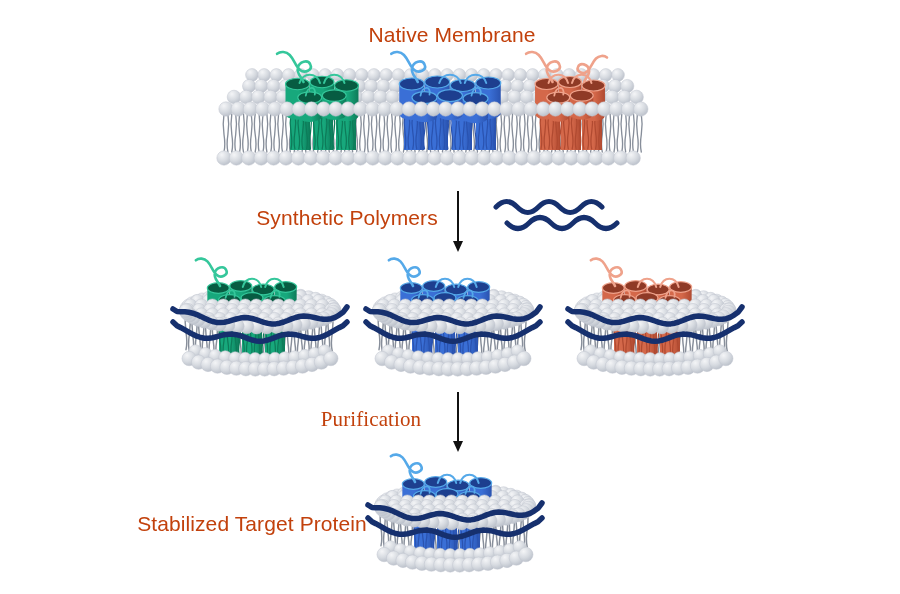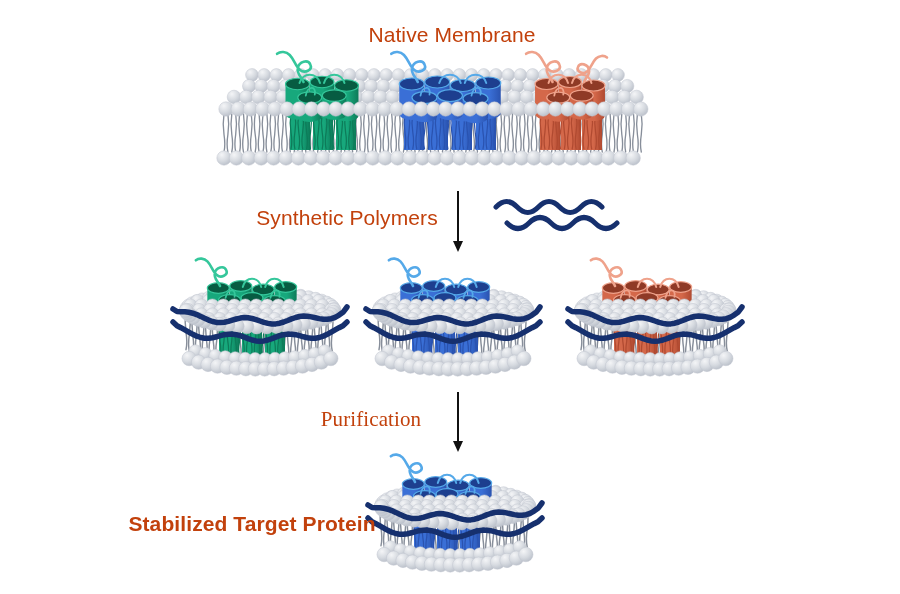--- a/index.html
+++ b/index.html
@@ -1506,13 +1506,13 @@
         <circle cx="506.9273333333333" cy="560.4313878780773" r="7.2" fill="url(#sphG)" stroke="#c2c7d0" stroke-width="0.5"></circle>
         <circle cx="516.3686666666666" cy="558.1102545425387" r="7.2" fill="url(#sphG)" stroke="#c2c7d0" stroke-width="0.5"></circle>
         <circle cx="525.81" cy="554.5484608329609" r="7.2" fill="url(#sphG)" stroke="#c2c7d0" stroke-width="0.5"></circle>
       </g>
     </g>
   </svg>
 
 <div class="label" style="top:23px;left:452px;">Native Membrane</div>
 <div class="label" style="top:206px;left:327px;margin-left:20px;">Synthetic Polymers</div>
 <div class="label" style="top:407px;left:371px;font-family:Liberation Serif, serif;">Purification</div>
-<div class="label" style="top:512px;left:252px;font-weight:bold;">Stabilized Target Protein</div>
+<div class="label" style="top:512px;left:252px;">Stabilized Target Protein</div>
 
 </body></html>

